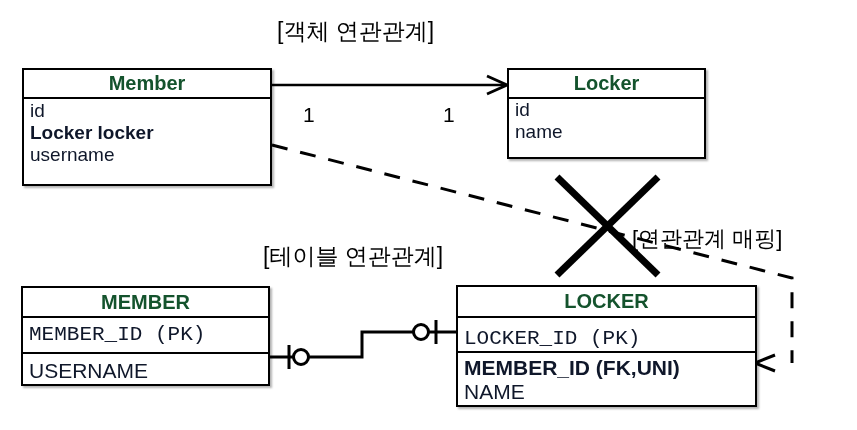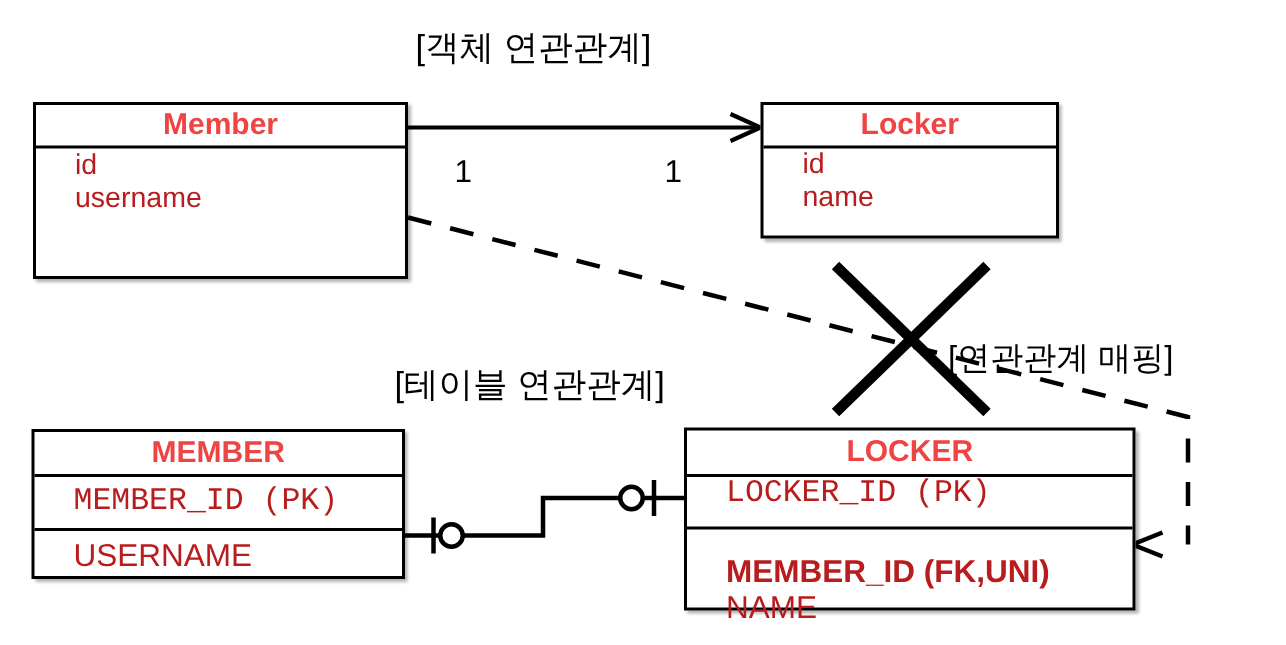--- a/index.html
+++ b/index.html
@@ -30,36 +30,35 @@
     position: absolute;
     box-sizing: border-box;
     background: #ffffff;
     border: 2.5px solid #000000;
     box-shadow: 2px 2px 2px rgba(0,0,0,0.30);
   }
   .entity .ent-header {
     box-sizing: border-box;
     text-align: center;
     font-weight: bold;
-    color: #ef4444;
+    color: #14532d;
     border-bottom: 2.5px solid #000000;
     display: flex;
     align-items: center;
     justify-content: center;
     letter-spacing: 0px;
   }
   .entity .ent-body {
     box-sizing: border-box;
     padding: 0px 0 0 6px;
   }
   .entity .attr {
-    color: #b91c1c;
+    color: #0f172a;
     line-height: 1.16;
     white-space: nowrap;
-    margin-left: 20px;
   }
   .entity .attr.bold {
     font-weight: bold;
   }
   
   .rowsep {
     border-bottom: 2.5px solid #000000;
     font-family: Liberation Mono, monospace;
   }
 
@@ -74,23 +73,23 @@
   #box-locker .attr       { font-size: 19px; }
 
   
   #box-member-tbl { left: 21px;  top: 286px; width: 249px; height: 100px; }
   #box-member-tbl .ent-header { height: 30px; font-size: 20px; }
   #box-member-tbl .trow { height: 34px; display:flex; align-items:center; padding-left:6px; }
   #box-member-tbl .trow .attr { font-size: 21px; }
 
   #box-locker-tbl { left: 456px; top: 285px; width: 301px; height: 122px; }
   #box-locker-tbl .ent-header { height: 31px; font-size: 20px; }
-  #box-locker-tbl .trow-pk { height: 33px; display:flex; align-items:flex-start; padding-left:6px; }
+  #box-locker-tbl .trow-pk { height: 33px; display:flex; align-items:flex-end; padding-left:6px; }
   #box-locker-tbl .trow-pk .attr { font-size: 21px; }
-  #box-locker-tbl .ent-body2 { padding-left: 6px; padding-top: 17px; }
+  #box-locker-tbl .ent-body2 { padding-left: 6px; padding-top: 3px; }
   #box-locker-tbl .ent-body2 .attr { font-size: 21px; line-height: 1.15; }
 
   
   .annot {
     position: absolute;
     color: #000000;
     white-space: nowrap;
   }
   #lbl-object  { left: 277px; top: 16px;  font-size: 23px; }
   #lbl-table   { left: 263px; top: 241px; font-size: 23px; }
@@ -135,20 +134,21 @@
 
       <circle cx="421" cy="332" r="7.5" fill="#fff" stroke="#000" stroke-width="3"></circle>
       <line x1="436" y1="320" x2="436" y2="344" stroke="#000" stroke-width="3"></line>
     </g>
   </svg>
 
   <div class="entity" id="box-member">
     <div class="ent-header">Member</div>
     <div class="ent-body">
       <div class="attr">id</div>
+      <div class="attr bold">Locker locker</div>
       <div class="attr">username</div>
     </div>
   </div>
 
   <div class="entity" id="box-locker">
     <div class="ent-header">Locker</div>
     <div class="ent-body">
       <div class="attr">id</div>
       <div class="attr">name</div>
     </div>

